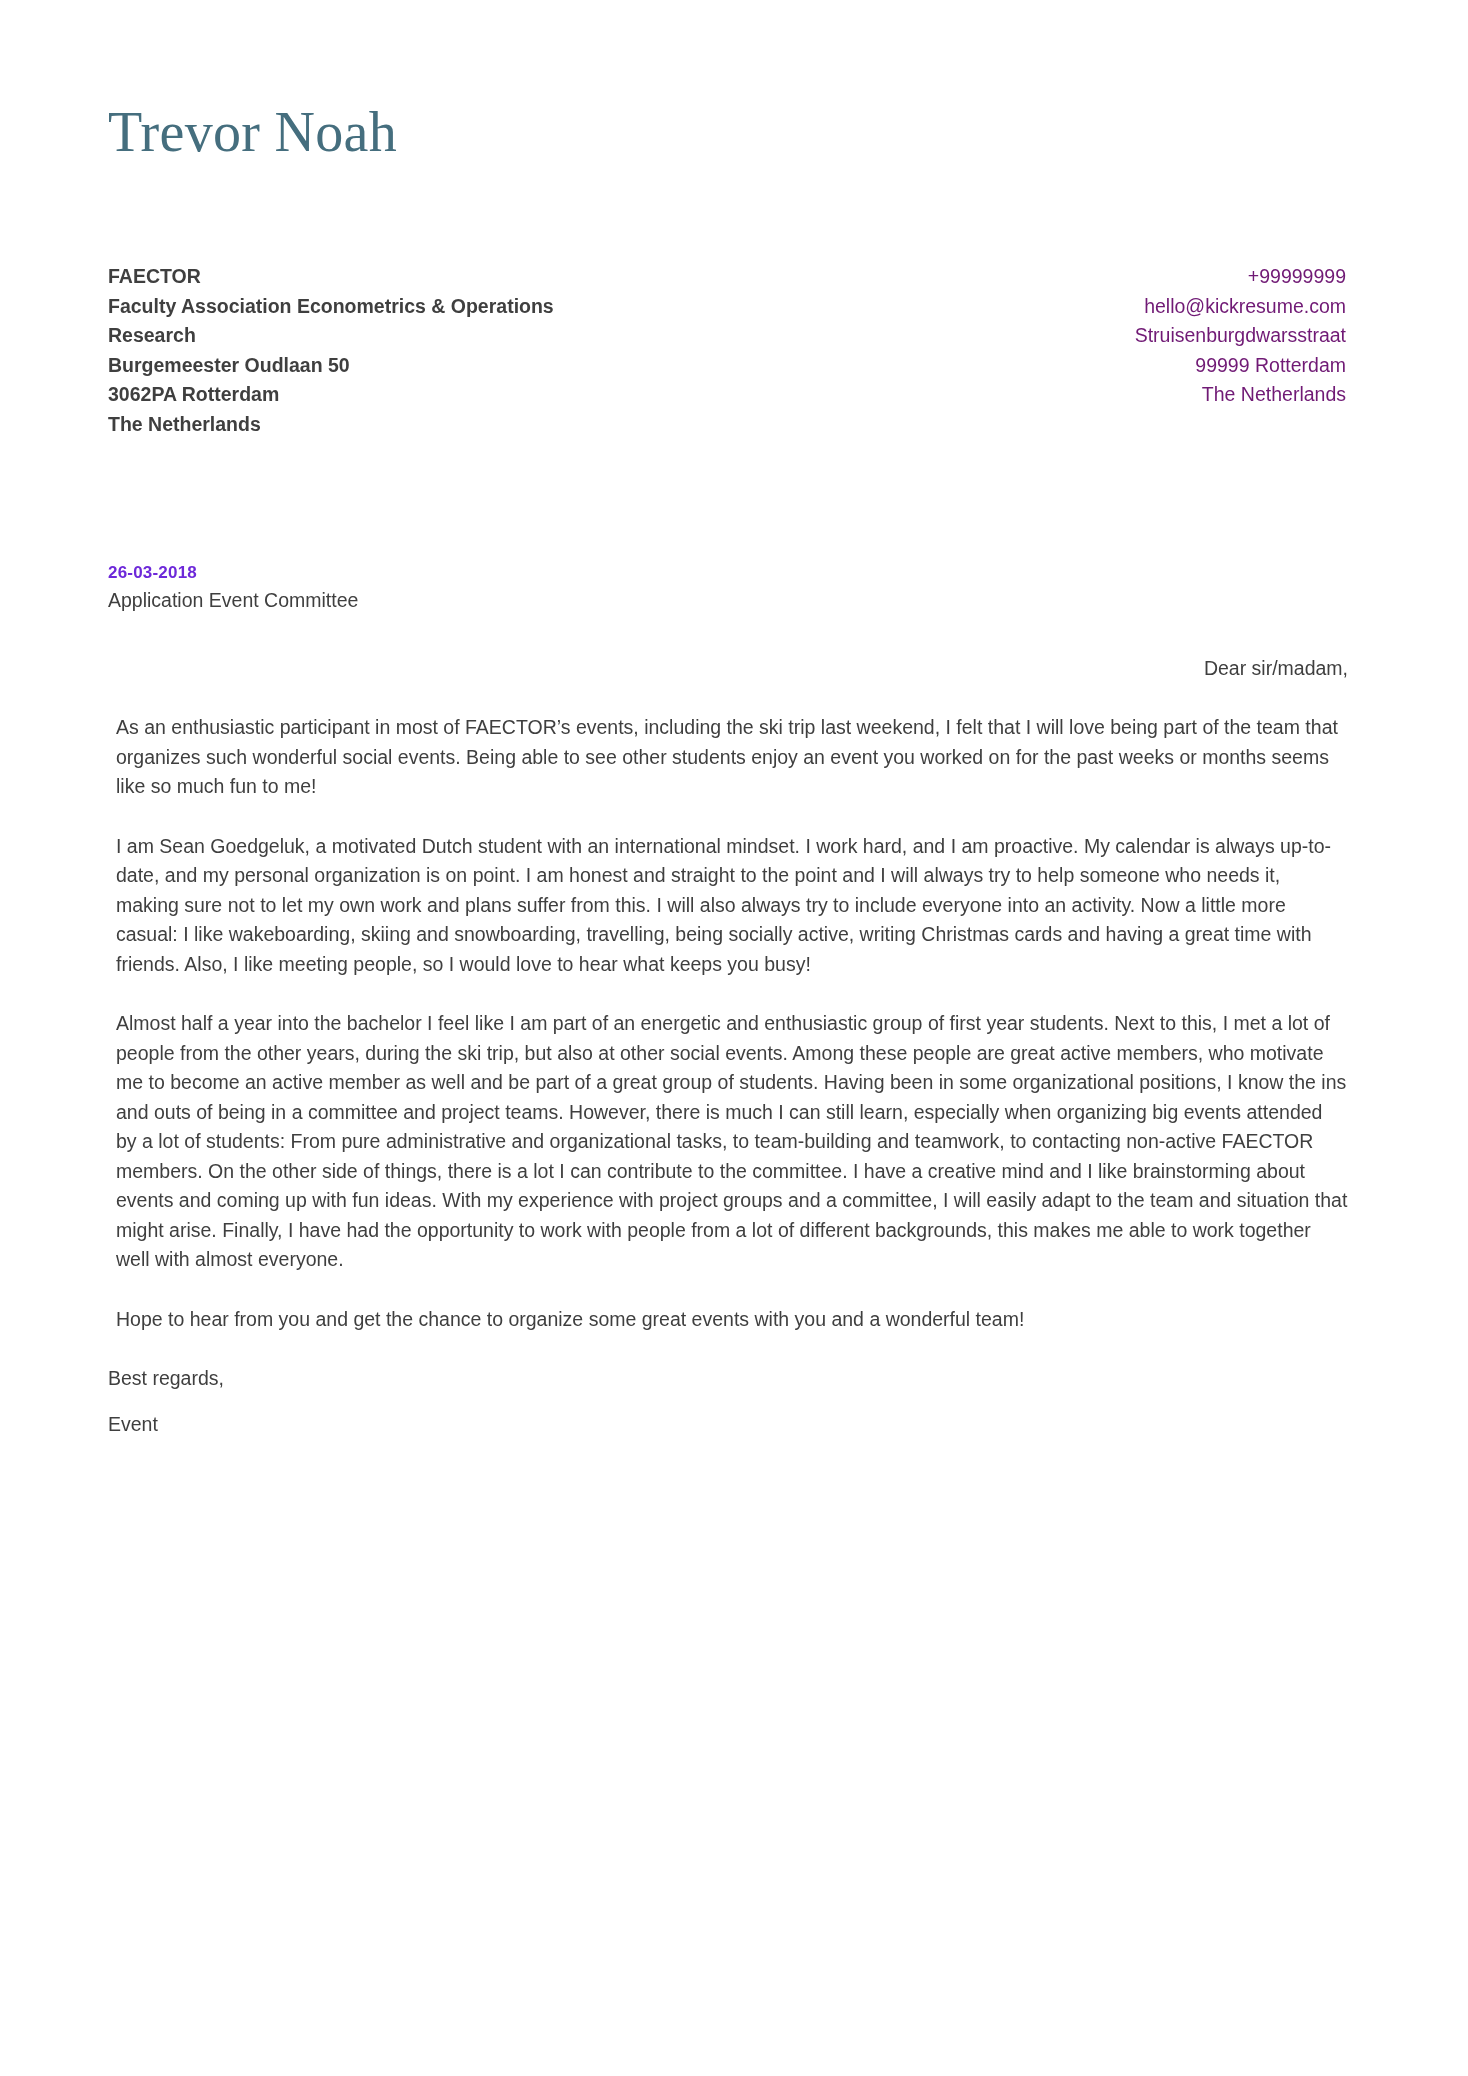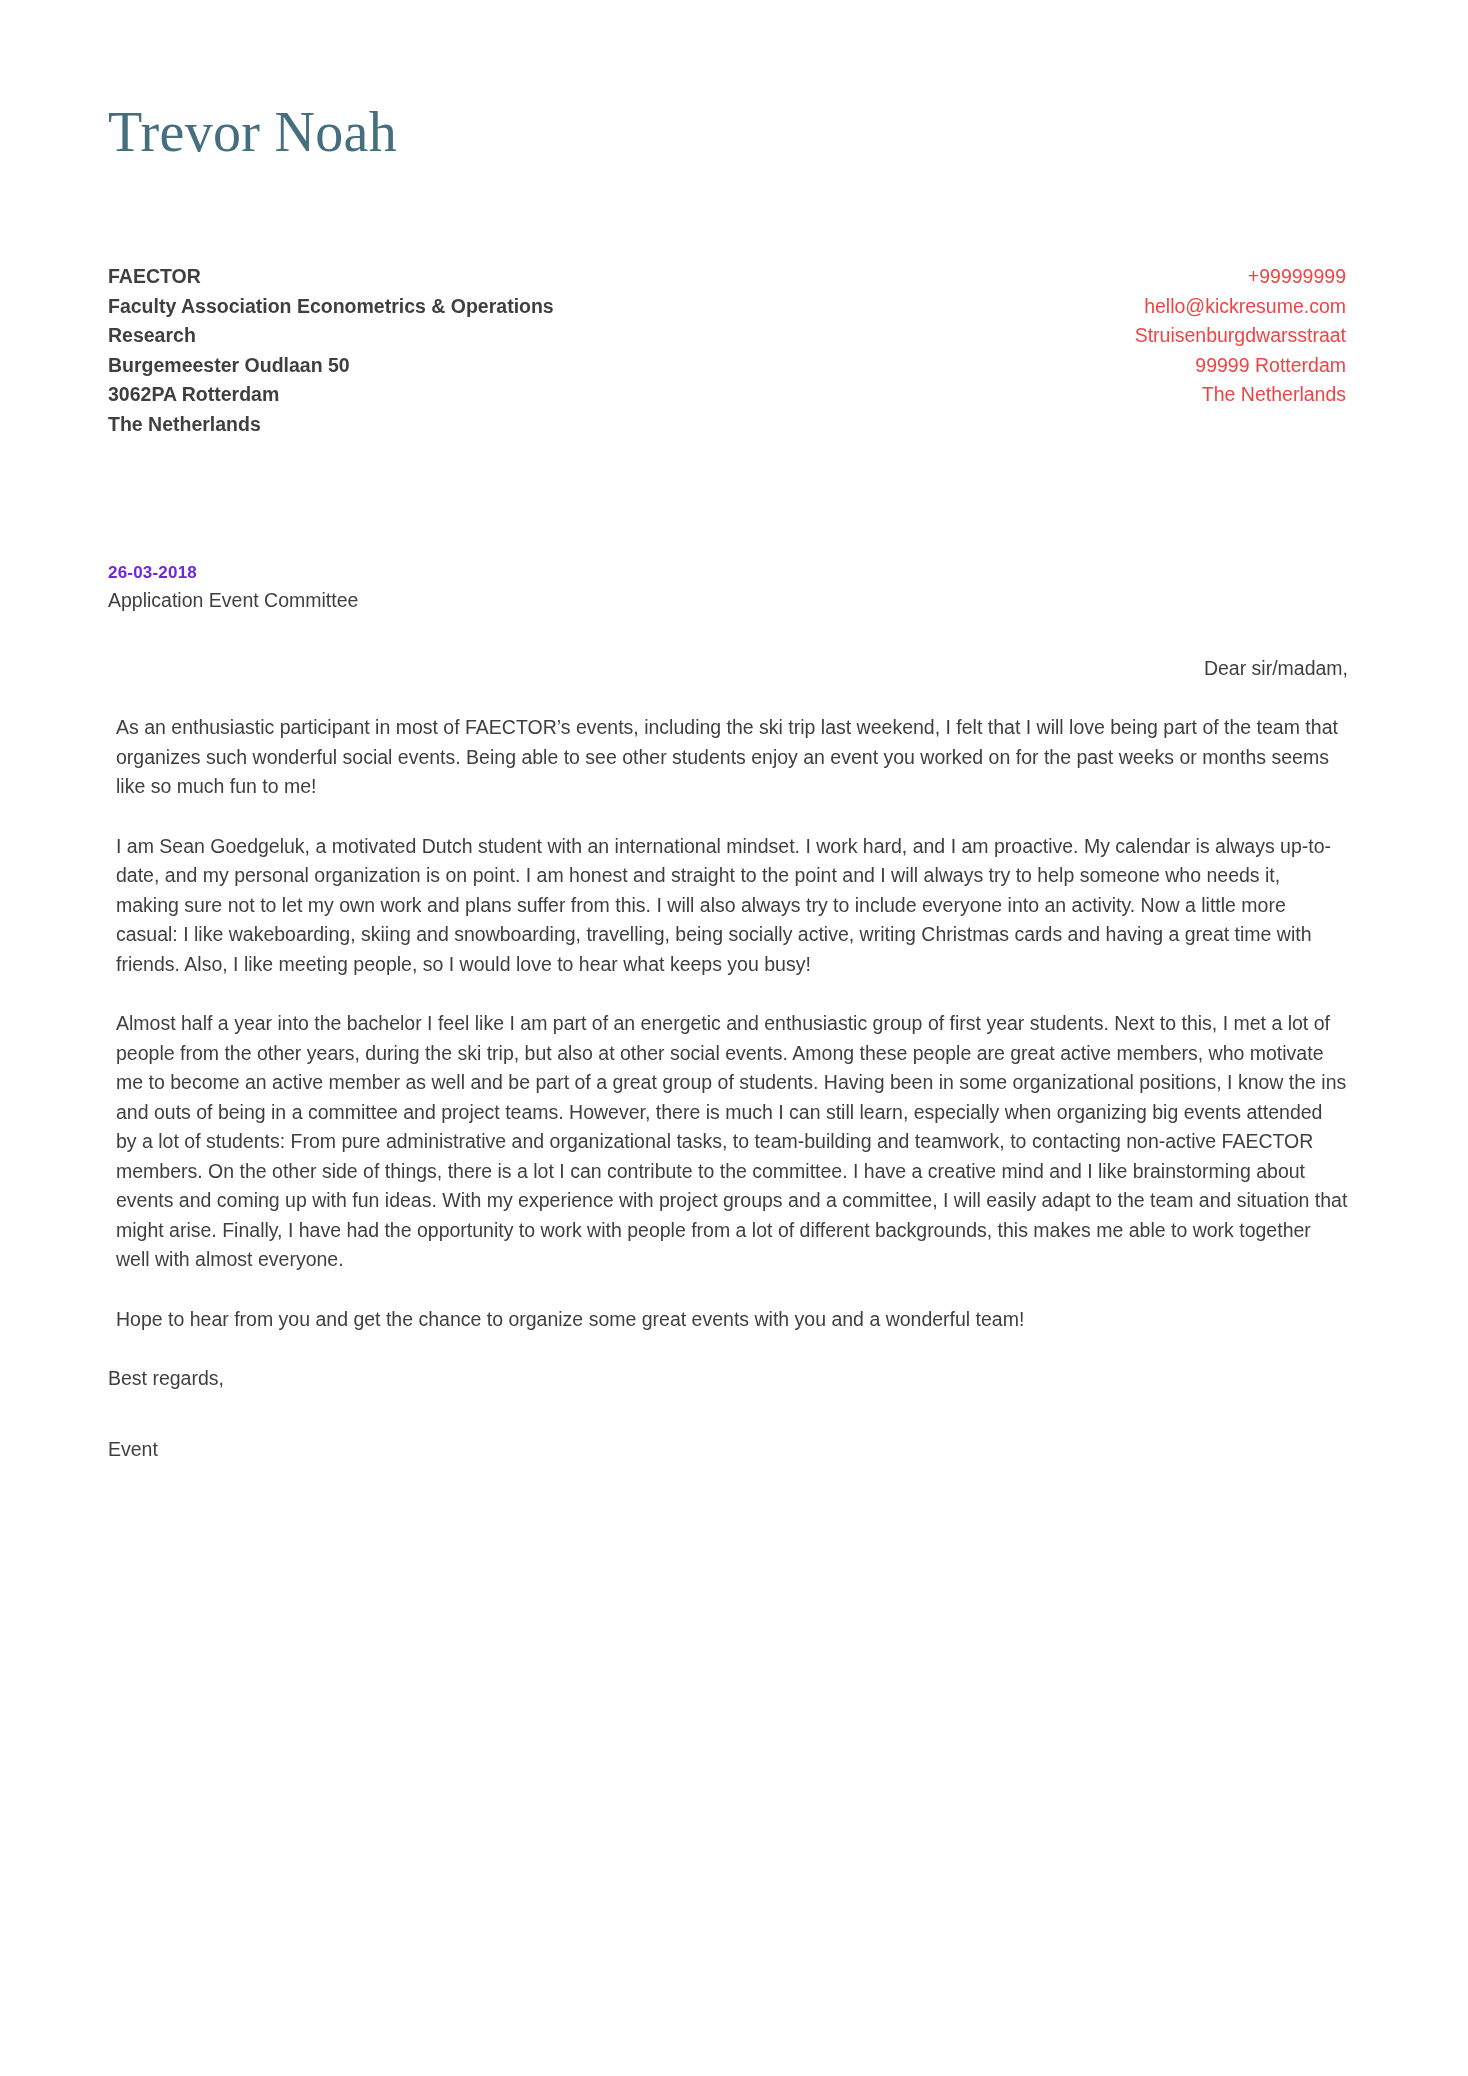--- a/index.html
+++ b/index.html
@@ -57,21 +57,21 @@
   }
   .recipient-block .line {
     display: block;
     white-space: normal;
   }
   .sender-block {
     width: 420px;
     text-align: right;
     font-size: 19.5px;
     line-height: 29.5px;
-    color: #ef4444;
+    color: #701a75;
   }
   .sender-block .line {
     display: block;
   }
 
   
   .letter {
     position: absolute;
     left: 108px;
     top: 560px;
@@ -98,21 +98,21 @@
     text-align: right;
   }
   .para {
     margin: 0 0 30px 8px;
     text-align: left;
   }
   .para:last-child {
     margin-bottom: 0;
   }
   .closing-line {
-    margin: 0 0 41px 0;
+    margin: 0 0 16px 0;
   }
   .signature-line {
     margin: 0;
   }
 </style>
 </head>
 <body>
 
 <div class="page">
 

